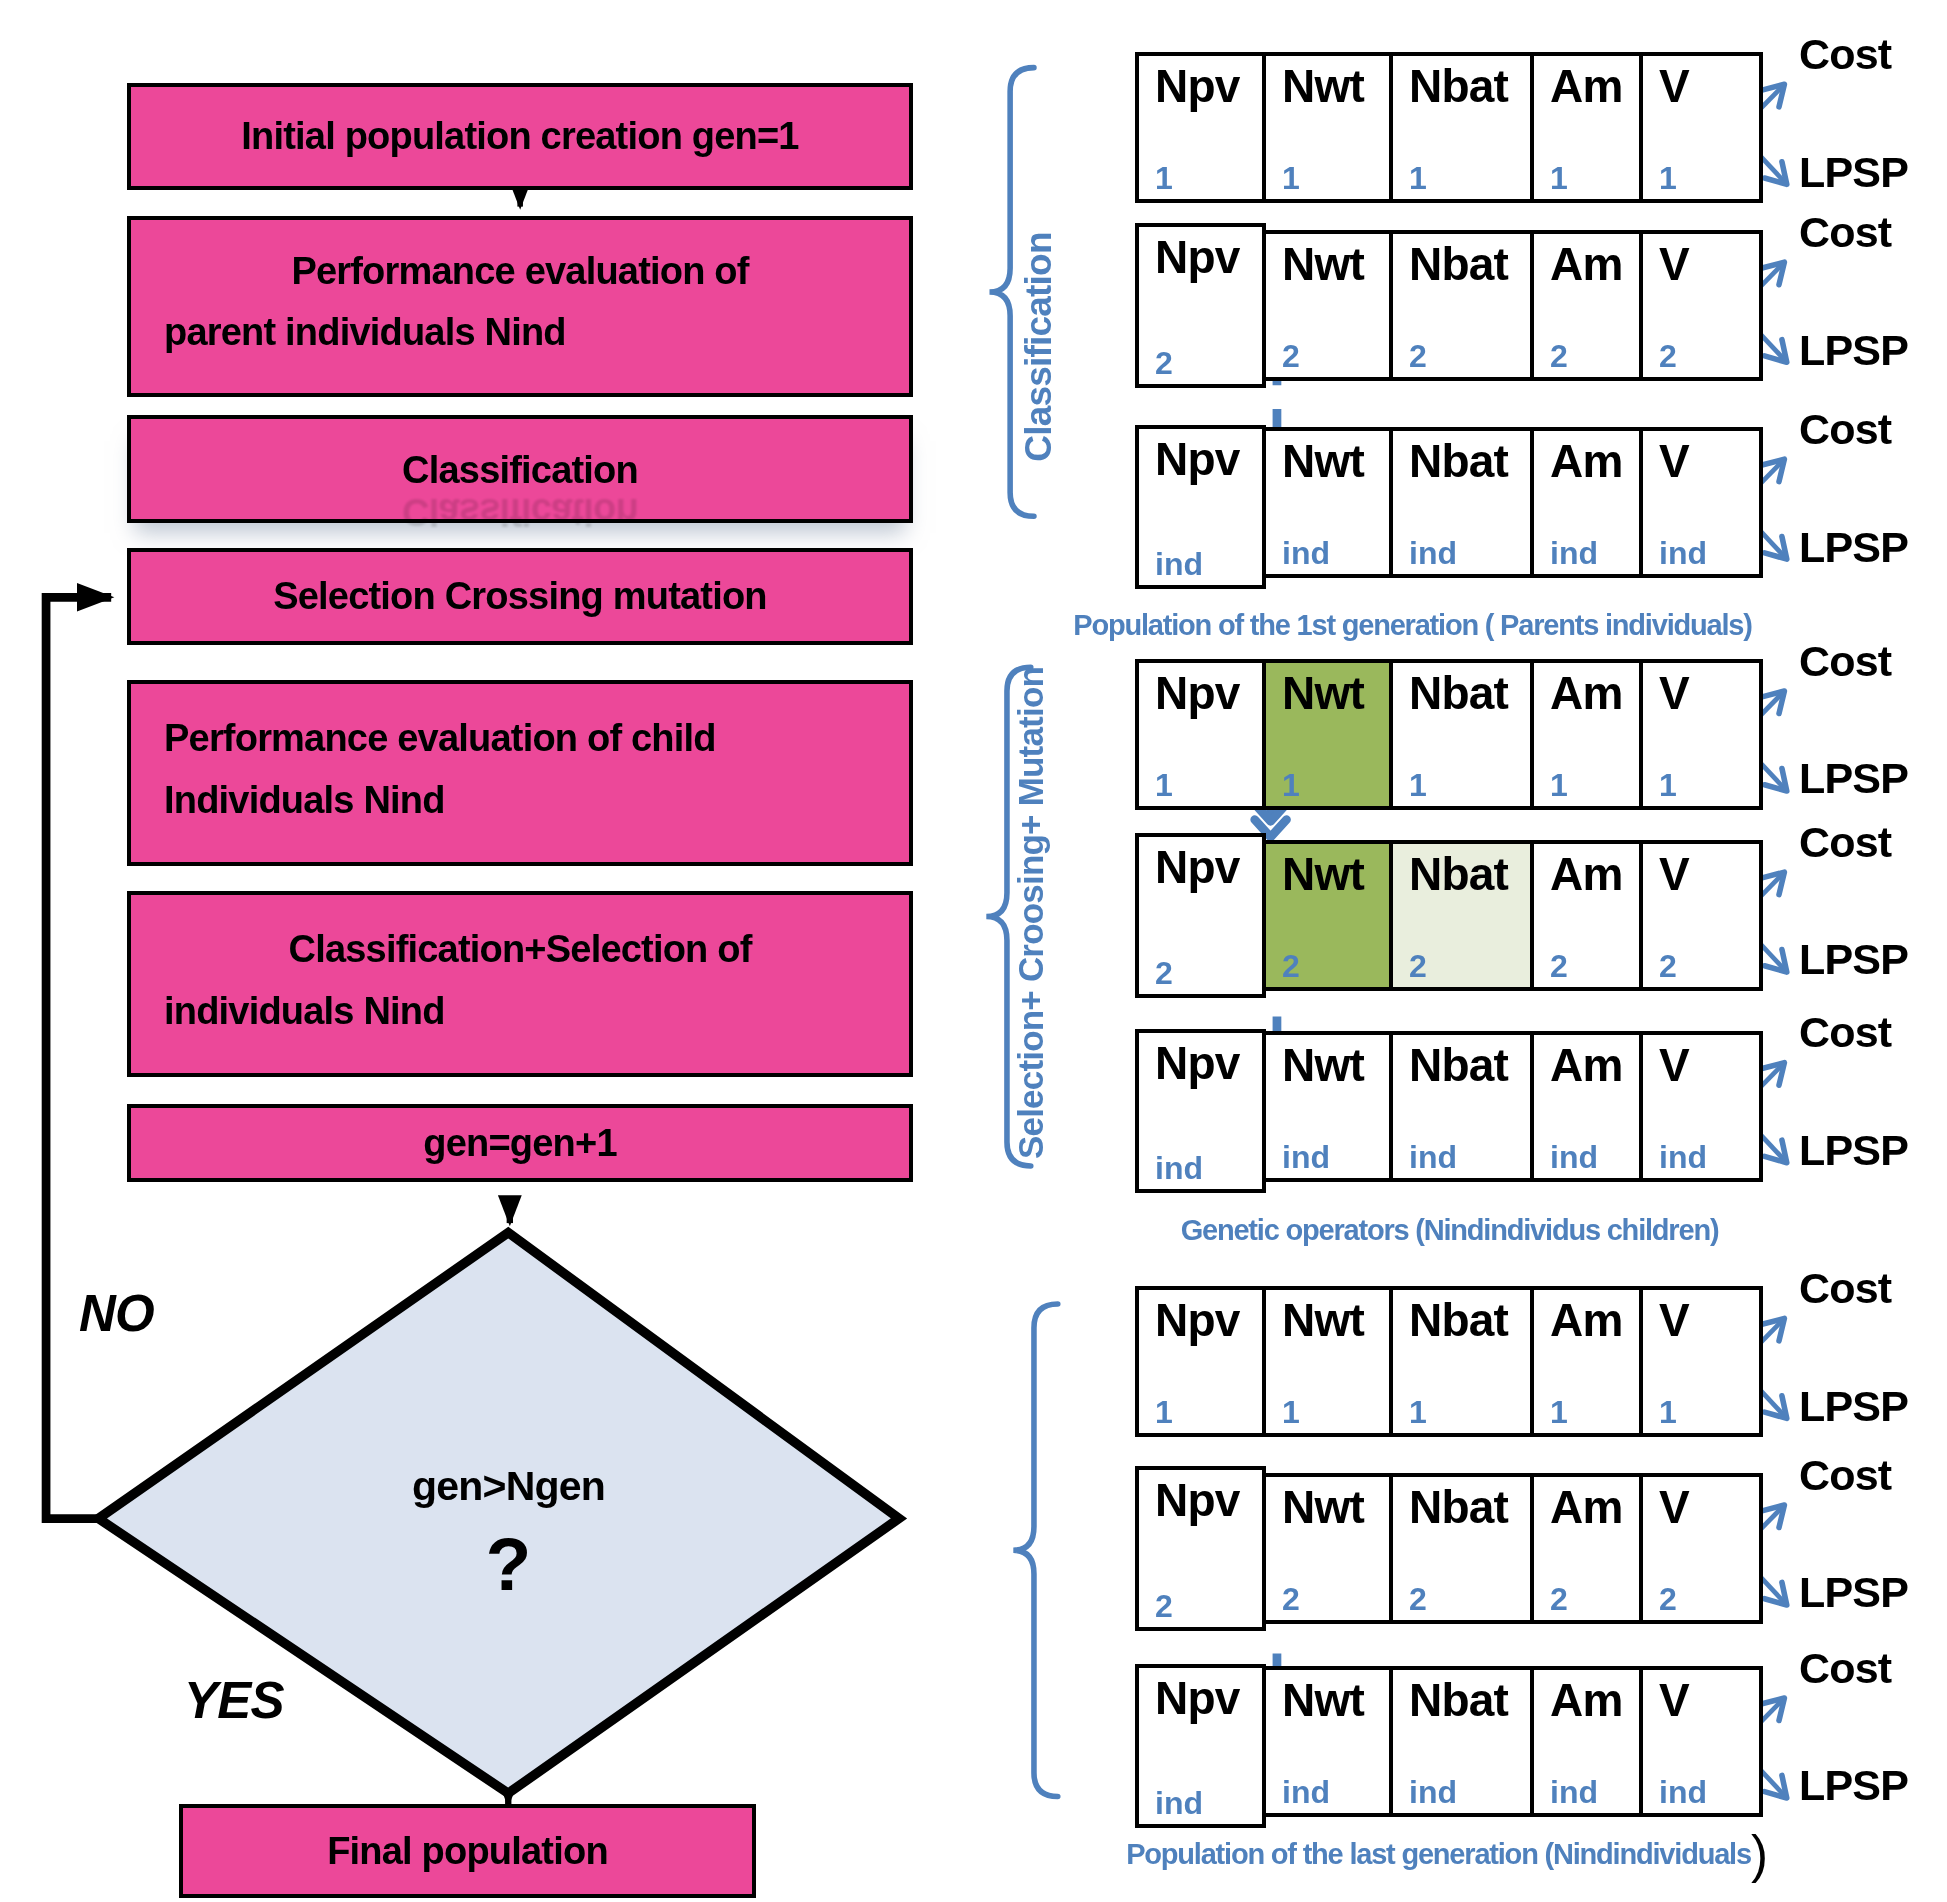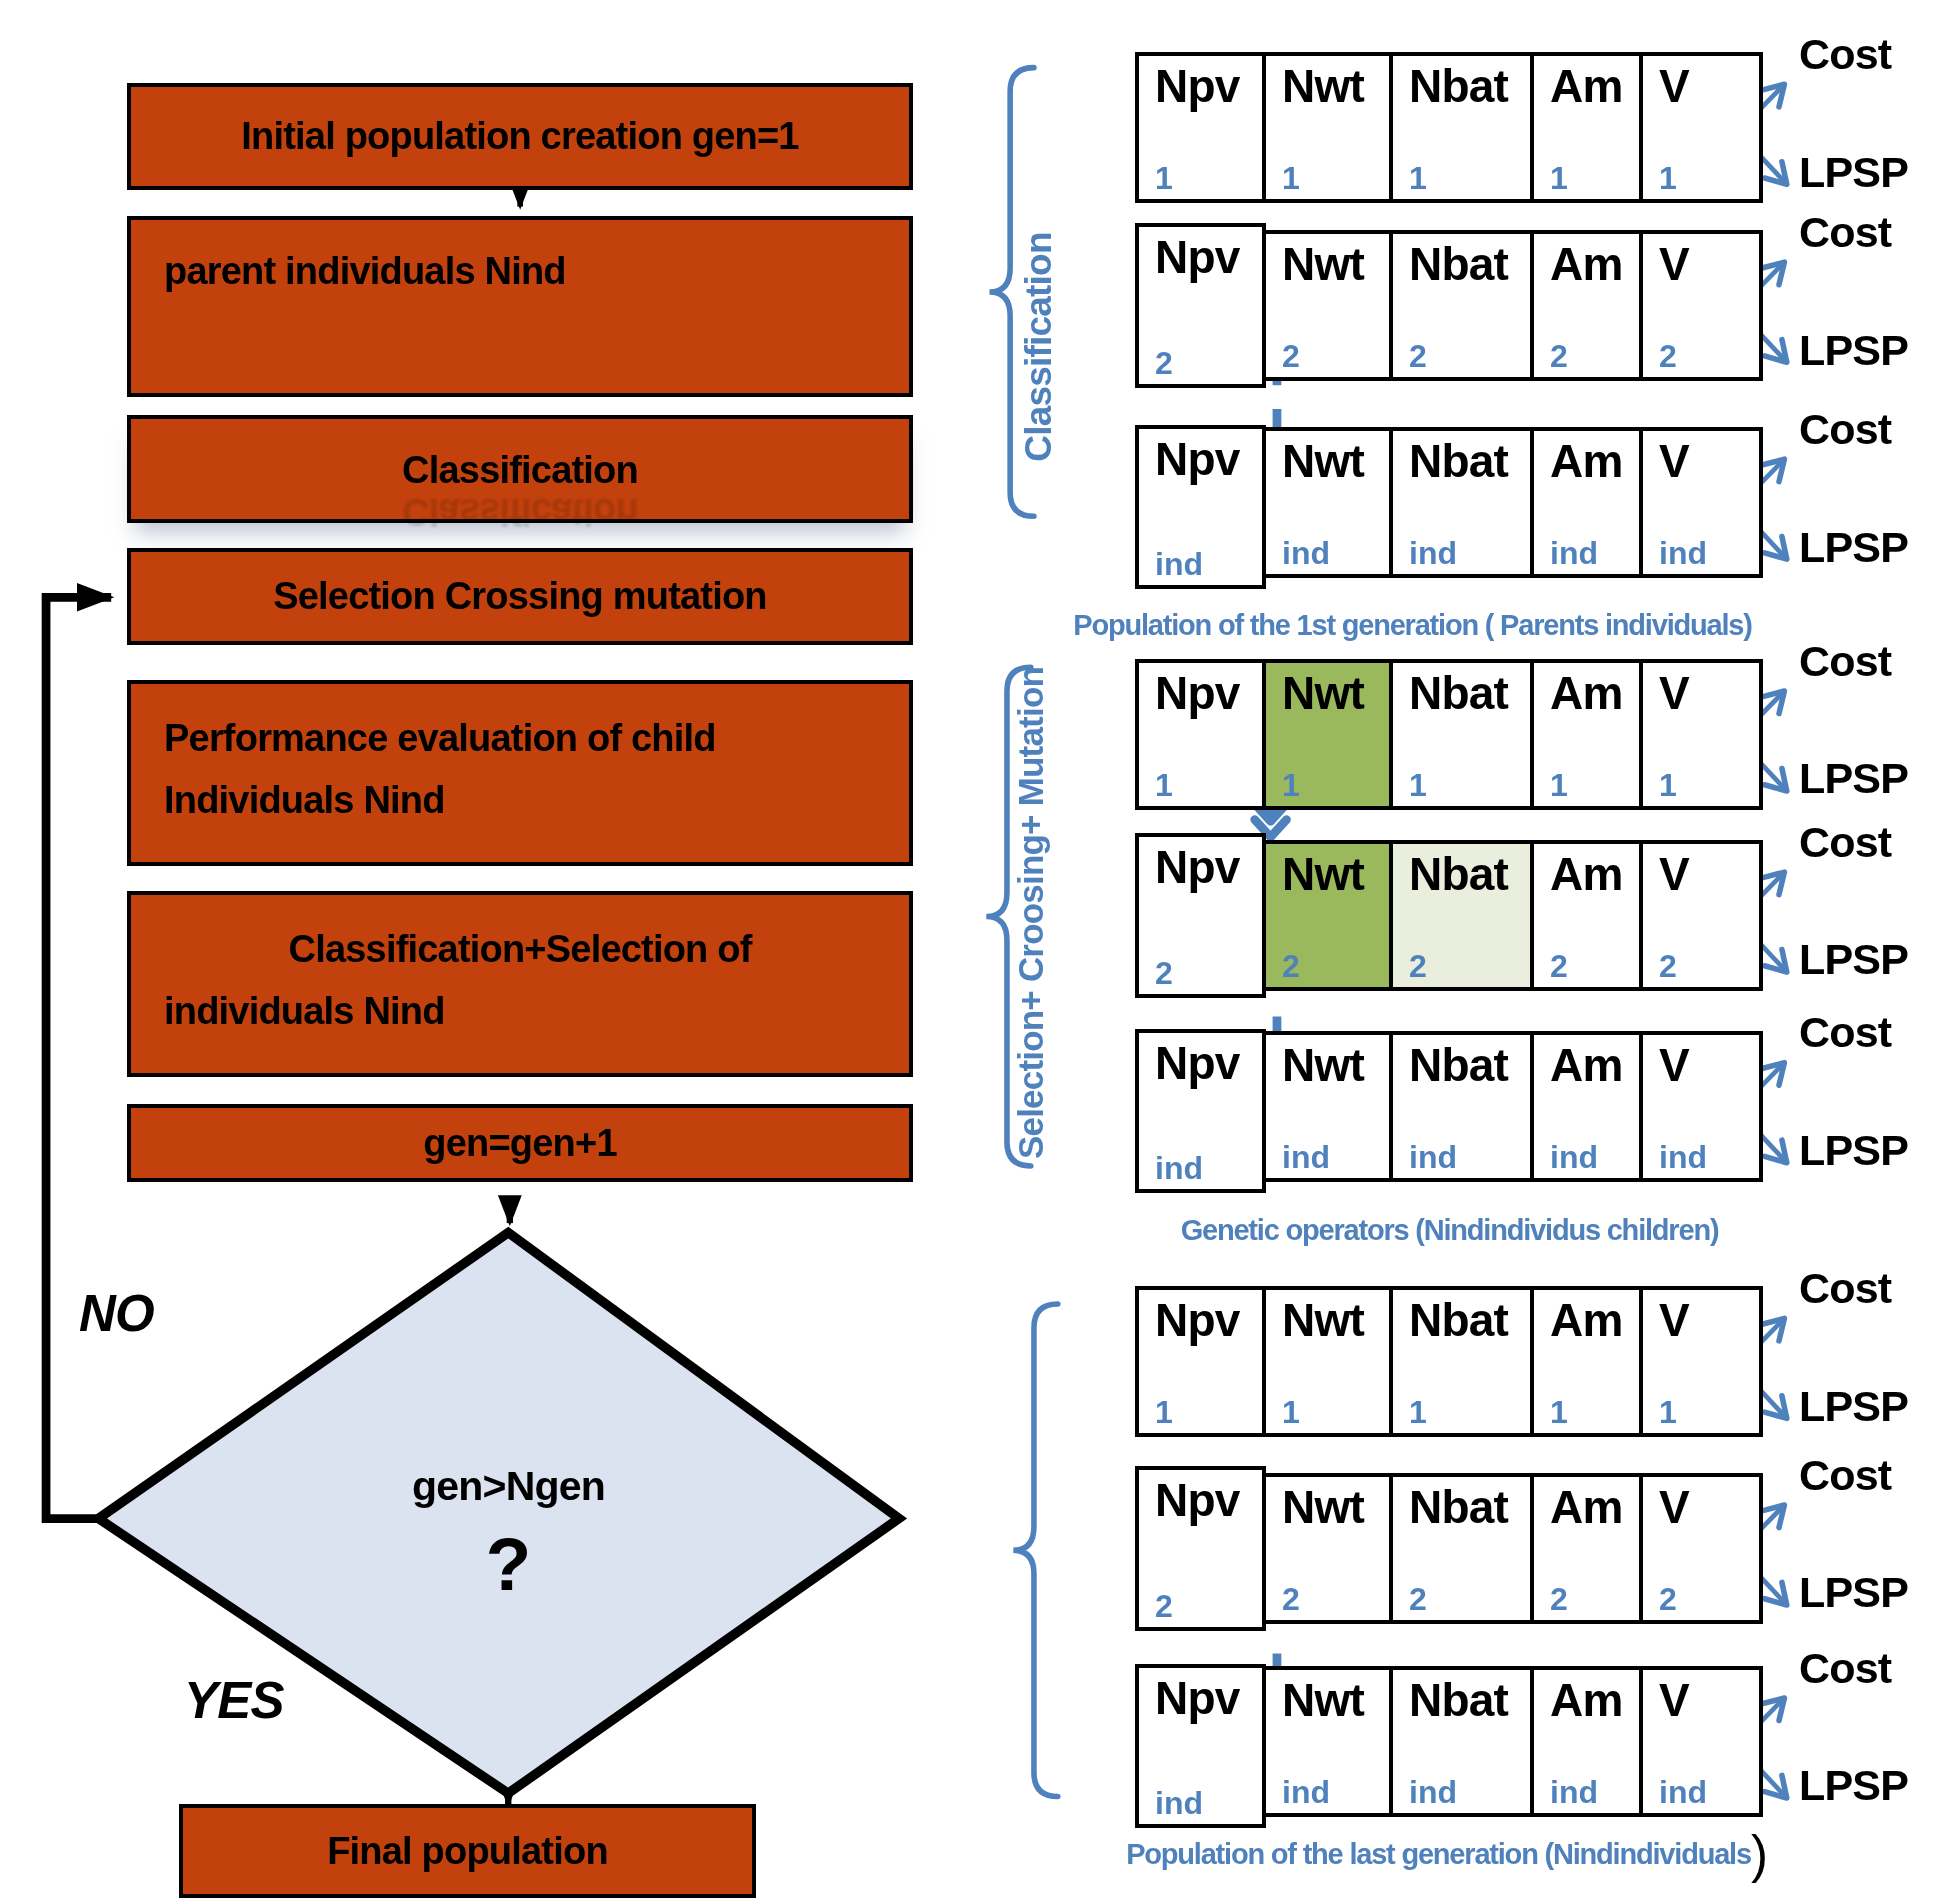--- a/index.html
+++ b/index.html
@@ -10,21 +10,21 @@
   }
   html,body{margin:0;padding:0;background:#fff;}
   #stage{
     position:relative;width:1948px;height:1903px;background:#fff;overflow:hidden;
     font-family:"Liberation Sans","DejaVu Sans",sans-serif;color:#000;
   }
   #overlay{position:absolute;left:0;top:0;width:1948px;height:1903px;pointer-events:none;}
 
   
   .fbox{
-    position:absolute;left:127px;width:786px;border:4.8px solid #000;background:#c2410c;
+    position:absolute;left:127px;width:786px;border:4.8px solid #000;background:#ec4899;
     box-sizing:border-box;font-weight:bold;font-size:38px;letter-spacing:-0.8px;
   }
   .fbox.center{display:flex;align-items:center;justify-content:center;text-align:center;}
   .bl{display:block;line-height:1.62;}
   .bl-center{text-align:center;}
   .bl-left{text-align:left;padding-left:33px;}
   .shadowed{box-shadow:0 17.5px 20.6px -8px rgba(130,145,170,.5);}
   .reflect{
     display:block;text-align:center;transform:scaleY(-1);opacity:.13;
     margin-top:-11px;filter:blur(0.8px);
@@ -119,20 +119,21 @@
         <line x1="2192" y1="2194" x2="2247" y2="2138" stroke="#4f81bd" stroke-width="6" marker-end="url(#vblue)"></line>
         <line x1="2192" y1="2202" x2="2250" y2="2264" stroke="#4f81bd" stroke-width="6" marker-end="url(#vblue)"></line>
       </g>
   </svg>
 
   <div class="fbox center" style="top:83px;height:107px;">
     <span>Initial population creation gen=1</span>
   </div>
 
   <div class="fbox" style="top:216px;height:181px;padding-top:20.6px;">
+    <span class="bl bl-center">Performance  evaluation of</span>
     <span class="bl bl-left">parent individuals Nind</span>
   </div>
 
   <div class="fbox shadowed" style="top:415px;height:108px;padding-top:20.6px;">
     <span class="bl bl-center">Classification</span>
     <span class="reflect">Classification</span>
   </div>
 
   <div class="fbox center" style="top:548px;height:97px;">
     <span>Selection Crossing mutation</span>

